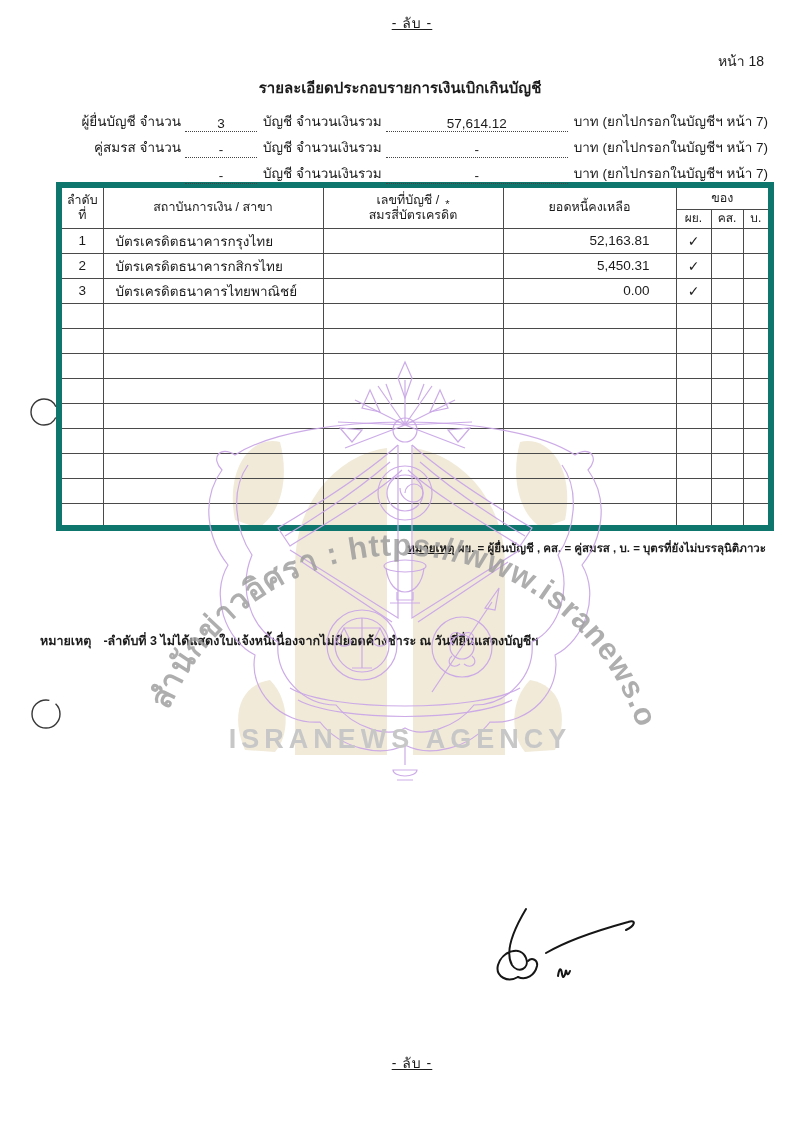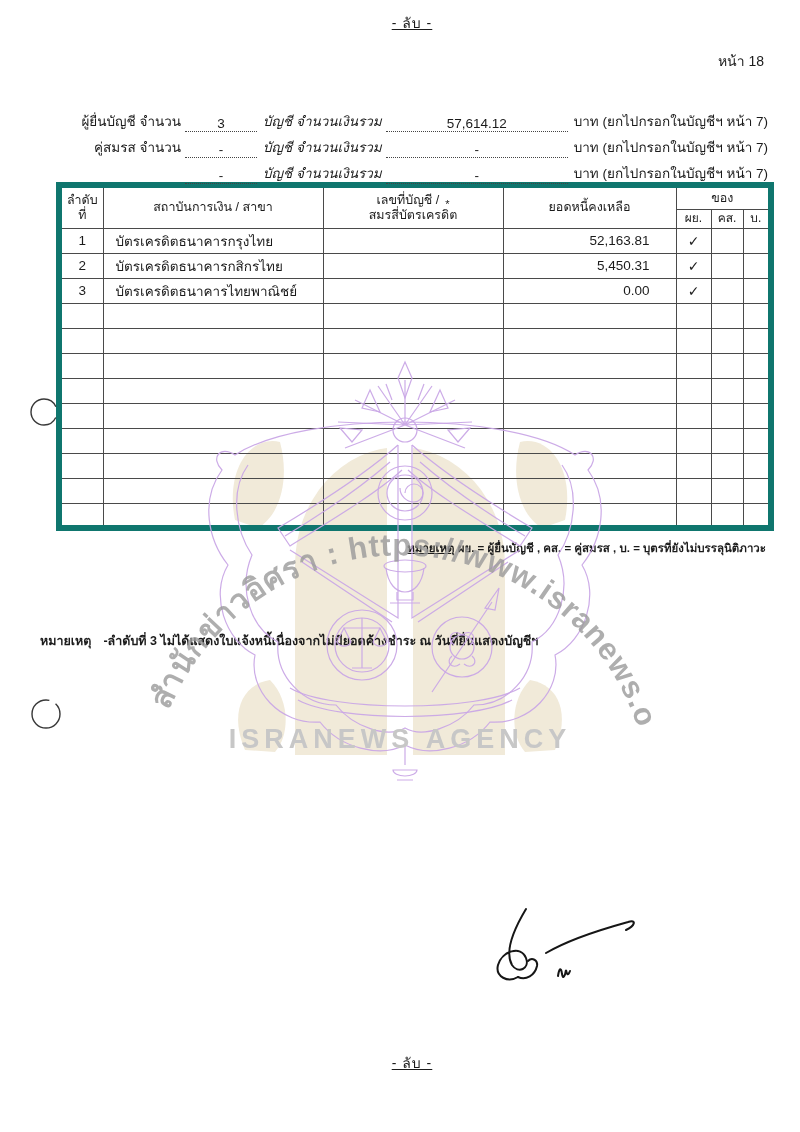--- a/index.html
+++ b/index.html
@@ -13,21 +13,21 @@
   .secret { position:absolute; left:12px; width:100%; text-align:center; font-size:14px; letter-spacing:1px;text-decoration:underline; }
   .secret-top { top:12px; }
   .secret-bottom { top:1052px; }
   .page-number { position:absolute; top:50px; right:36px; font-size:14px; }
   .doc-title { position:absolute; top:76px; left:0; width:100%; text-align:center; font-size:15px; font-weight:bold; }
 
   
   .summary { position:absolute; top:106px; left:0; width:768px; z-index:2; }
   .summary-row { display:flex; justify-content:flex-end; align-items:flex-end; height:26px; font-size:13.5px; white-space:nowrap; }
   .sr-count  { width:72px;  border-bottom:1px dotted #444; text-align:center; margin-left:4px; }
-  .sr-mid    { padding:0 4px 0 6px;font-style:italic; }
+  .sr-mid    { padding:0 4px 0 6px; }
   .sr-amount { width:182px; border-bottom:1px dotted #444; text-align:center; }
   .sr-suffix { padding-left:6px;margin-top:20px; }
 
   
   .otable {
     position:absolute; top:182px; left:56px; width:712px; z-index:1;
     border-collapse:collapse; table-layout:fixed; font-size:13px;
     border:6px solid #0f766e;
   }
   .otable th, .otable td {
@@ -79,20 +79,21 @@
     <path class="wm-shield-fill" d="M155,405 L155,215 A105,118 0 0 1 365,215 L365,405 Z"></path>
     <rect x="247" y="95" width="26" height="310" fill="#ffffff"></rect>
     <path class="wm-shield-fill" d="M95,170 C85,120 110,85 140,92 C150,130 140,165 118,178 Z"></path>
     <path class="wm-shield-fill" d="M425,170 C435,120 410,85 380,92 C370,130 380,165 402,178 Z"></path>
     <path class="wm-shield-fill" d="M105,400 C90,365 100,335 130,330 C150,350 150,385 135,402 Z"></path>
     <path class="wm-shield-fill" d="M415,400 C430,365 420,335 390,330 C370,350 370,385 385,402 Z"></path>
   </svg>
 
   <div class="secret secret-top">- ลับ -</div>
   <div class="page-number">หน้า 18</div>
+  <div class="doc-title">รายละเอียดประกอบรายการเงินเบิกเกินบัญชี</div>
 
   <div class="summary">
     <div class="summary-row">
       <span>ผู้ยื่นบัญชี  จำนวน</span>
       <span class="sr-count">3</span>
       <span class="sr-mid">บัญชี  จำนวนเงินรวม</span>
       <span class="sr-amount">57,614.12</span>
       <span class="sr-suffix">บาท  (ยกไปกรอกในบัญชีฯ หน้า 7)</span>
     </div>
     <div class="summary-row">

